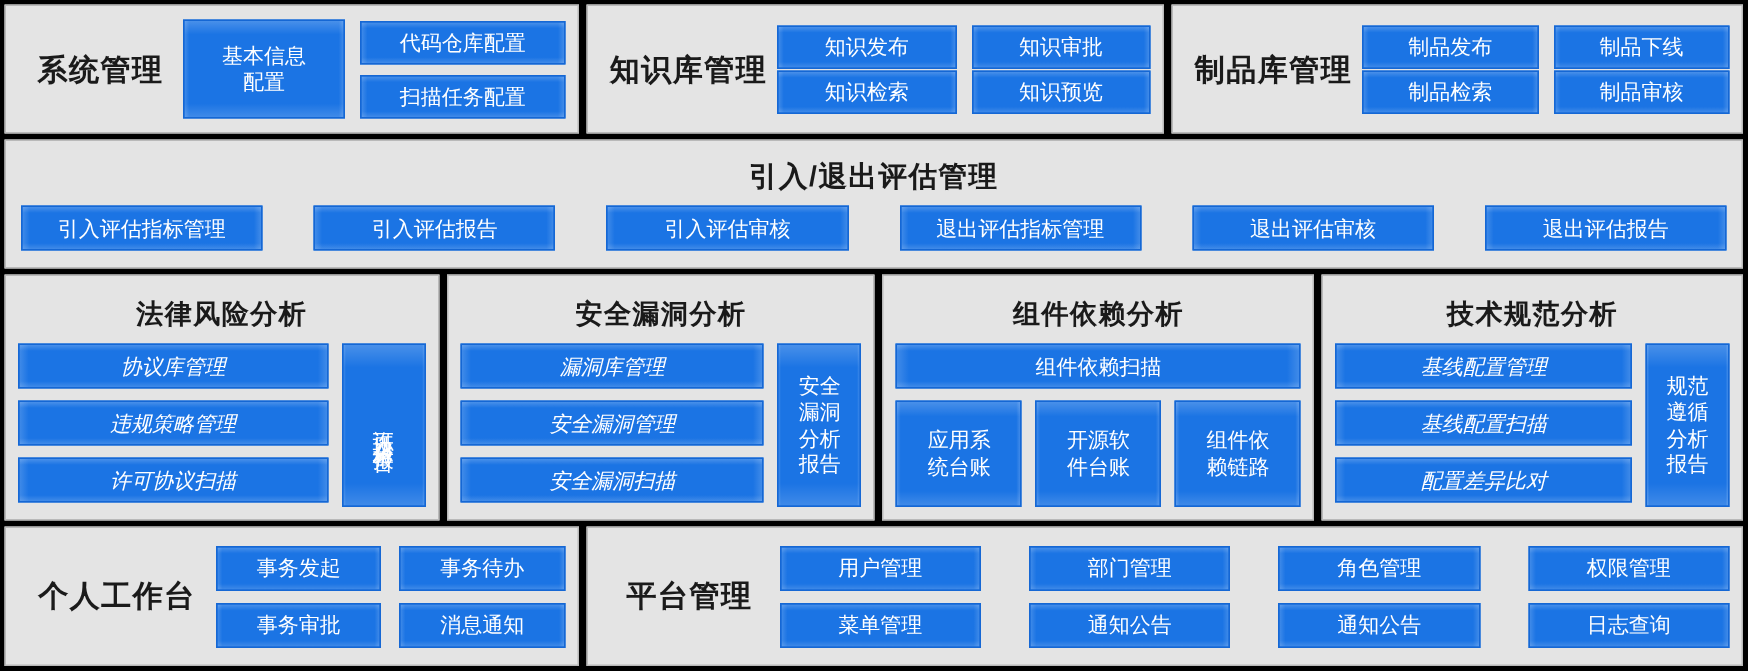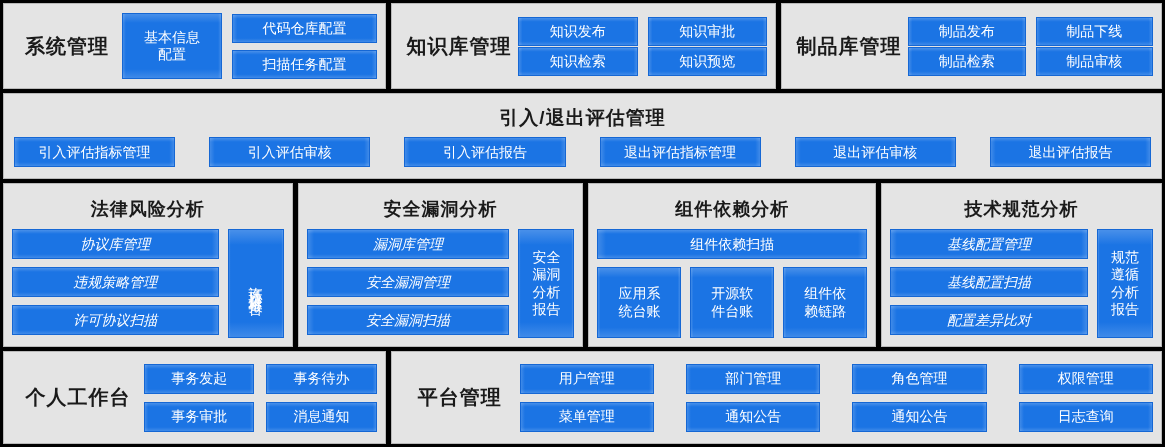--- a/index.html
+++ b/index.html
@@ -69,21 +69,21 @@
     justify-content: center;
     text-align: center;
     white-space: pre-line;
     border: 1px solid #1567d4;
     cursor: pointer;
     user-select: none;
     padding: 2px 4px;
   }
 
   
-  .p-sys .b-basic { width: 100px; height: 66px; font-size: 14px; }
+  .p-sys .b-basic { width: 108px; height: 66px; font-size: 14px; }
   .p-sys .b-col   { display: flex; flex-direction: column; gap: 7px; flex: 1 1 auto; }
   .p-sys .b-col .btn { height: 29px; width: 100%; }
   .p-sys .inner { display: flex; gap: 10px; flex: 1 1 auto; align-items: center; }
   .p-sys .panel-title-inline { width: 110px; }
 
   .p-know .panel-title-inline, .p-prod .panel-title-inline { width: 118px; }
   .p-know .btn, .p-prod .btn { height: 29px; flex: 1 1 0; }
 
   
   .row-eval { height: 86px; }
@@ -212,22 +212,22 @@
         </div>
       </div>
     </div>
   </div>
 
   <div class="row row-eval">
     <div class="panel eval-panel">
       <div class="eval-title">引入/退出评估管理</div>
       <div class="eval-buttons">
         <div class="btn">引入评估指标管理</div>
+        <div class="btn">引入评估报告</div>
         <div class="btn">引入评估审核</div>
-        <div class="btn">引入评估报告</div>
         <div class="btn">退出评估指标管理</div>
         <div class="btn">退出评估审核</div>
         <div class="btn">退出评估报告</div>
       </div>
     </div>
   </div>
 
   <div class="row row-analysis">
 
     <div class="panel apanel a-legal">

